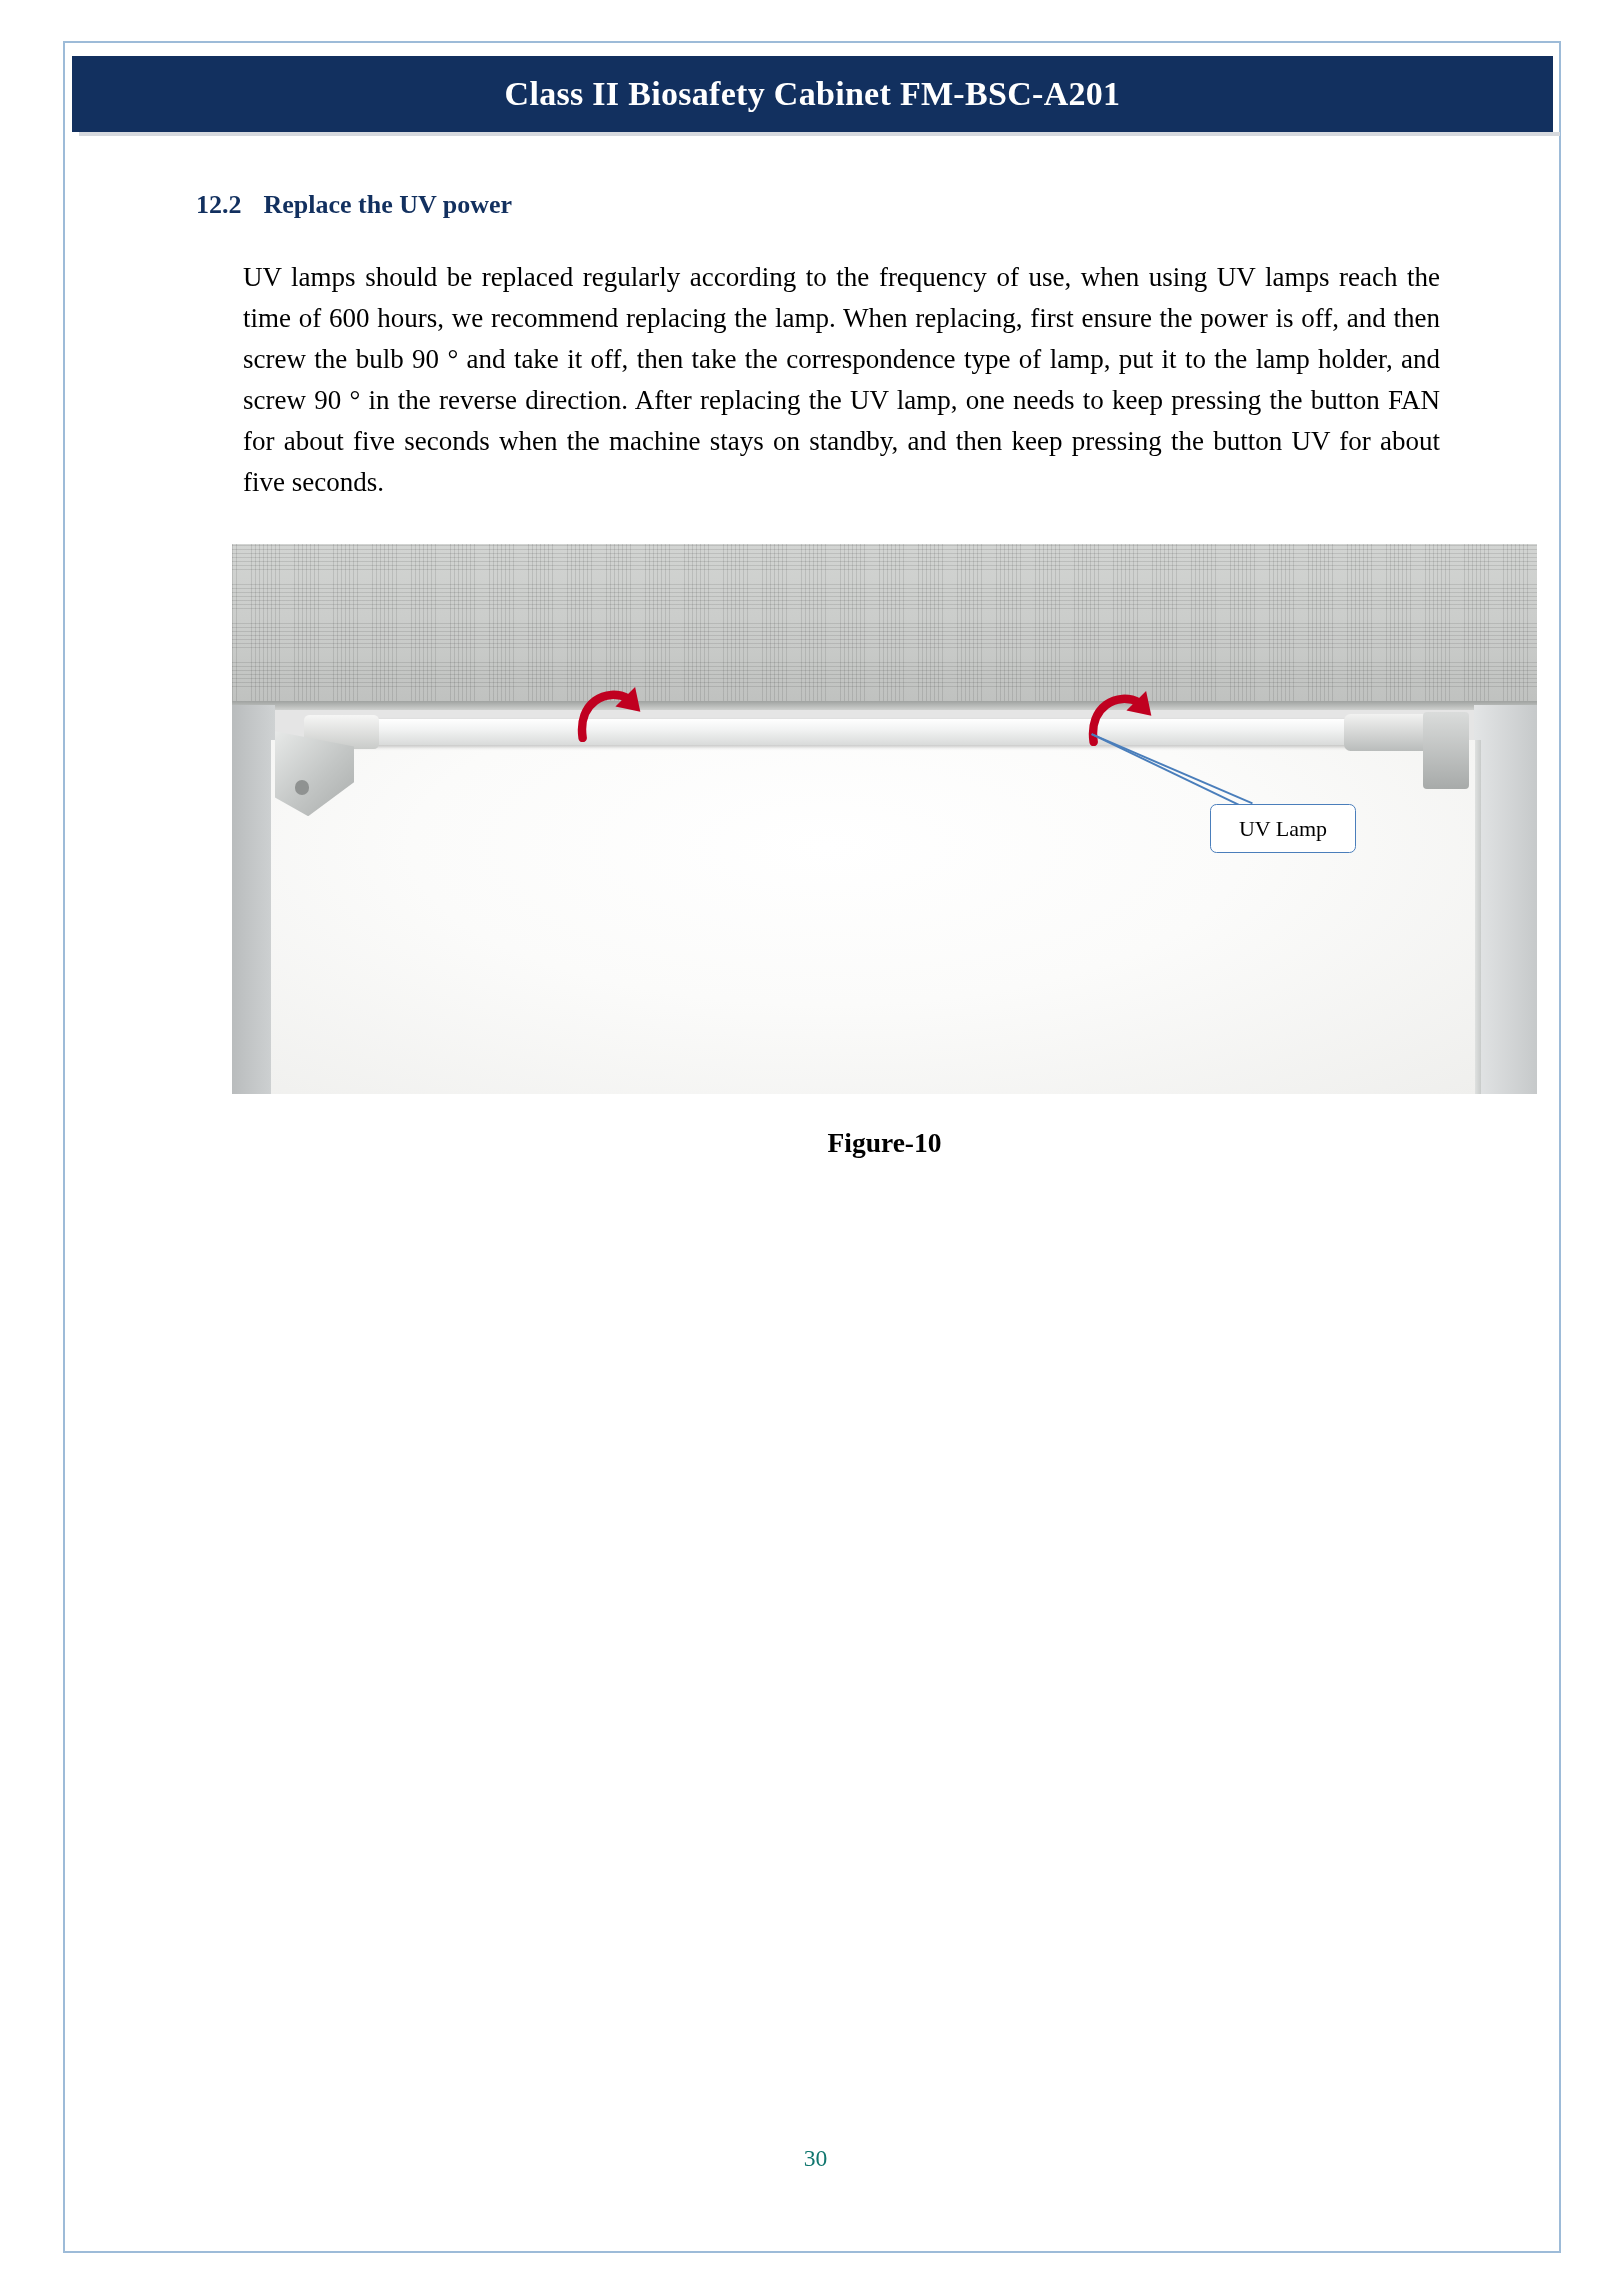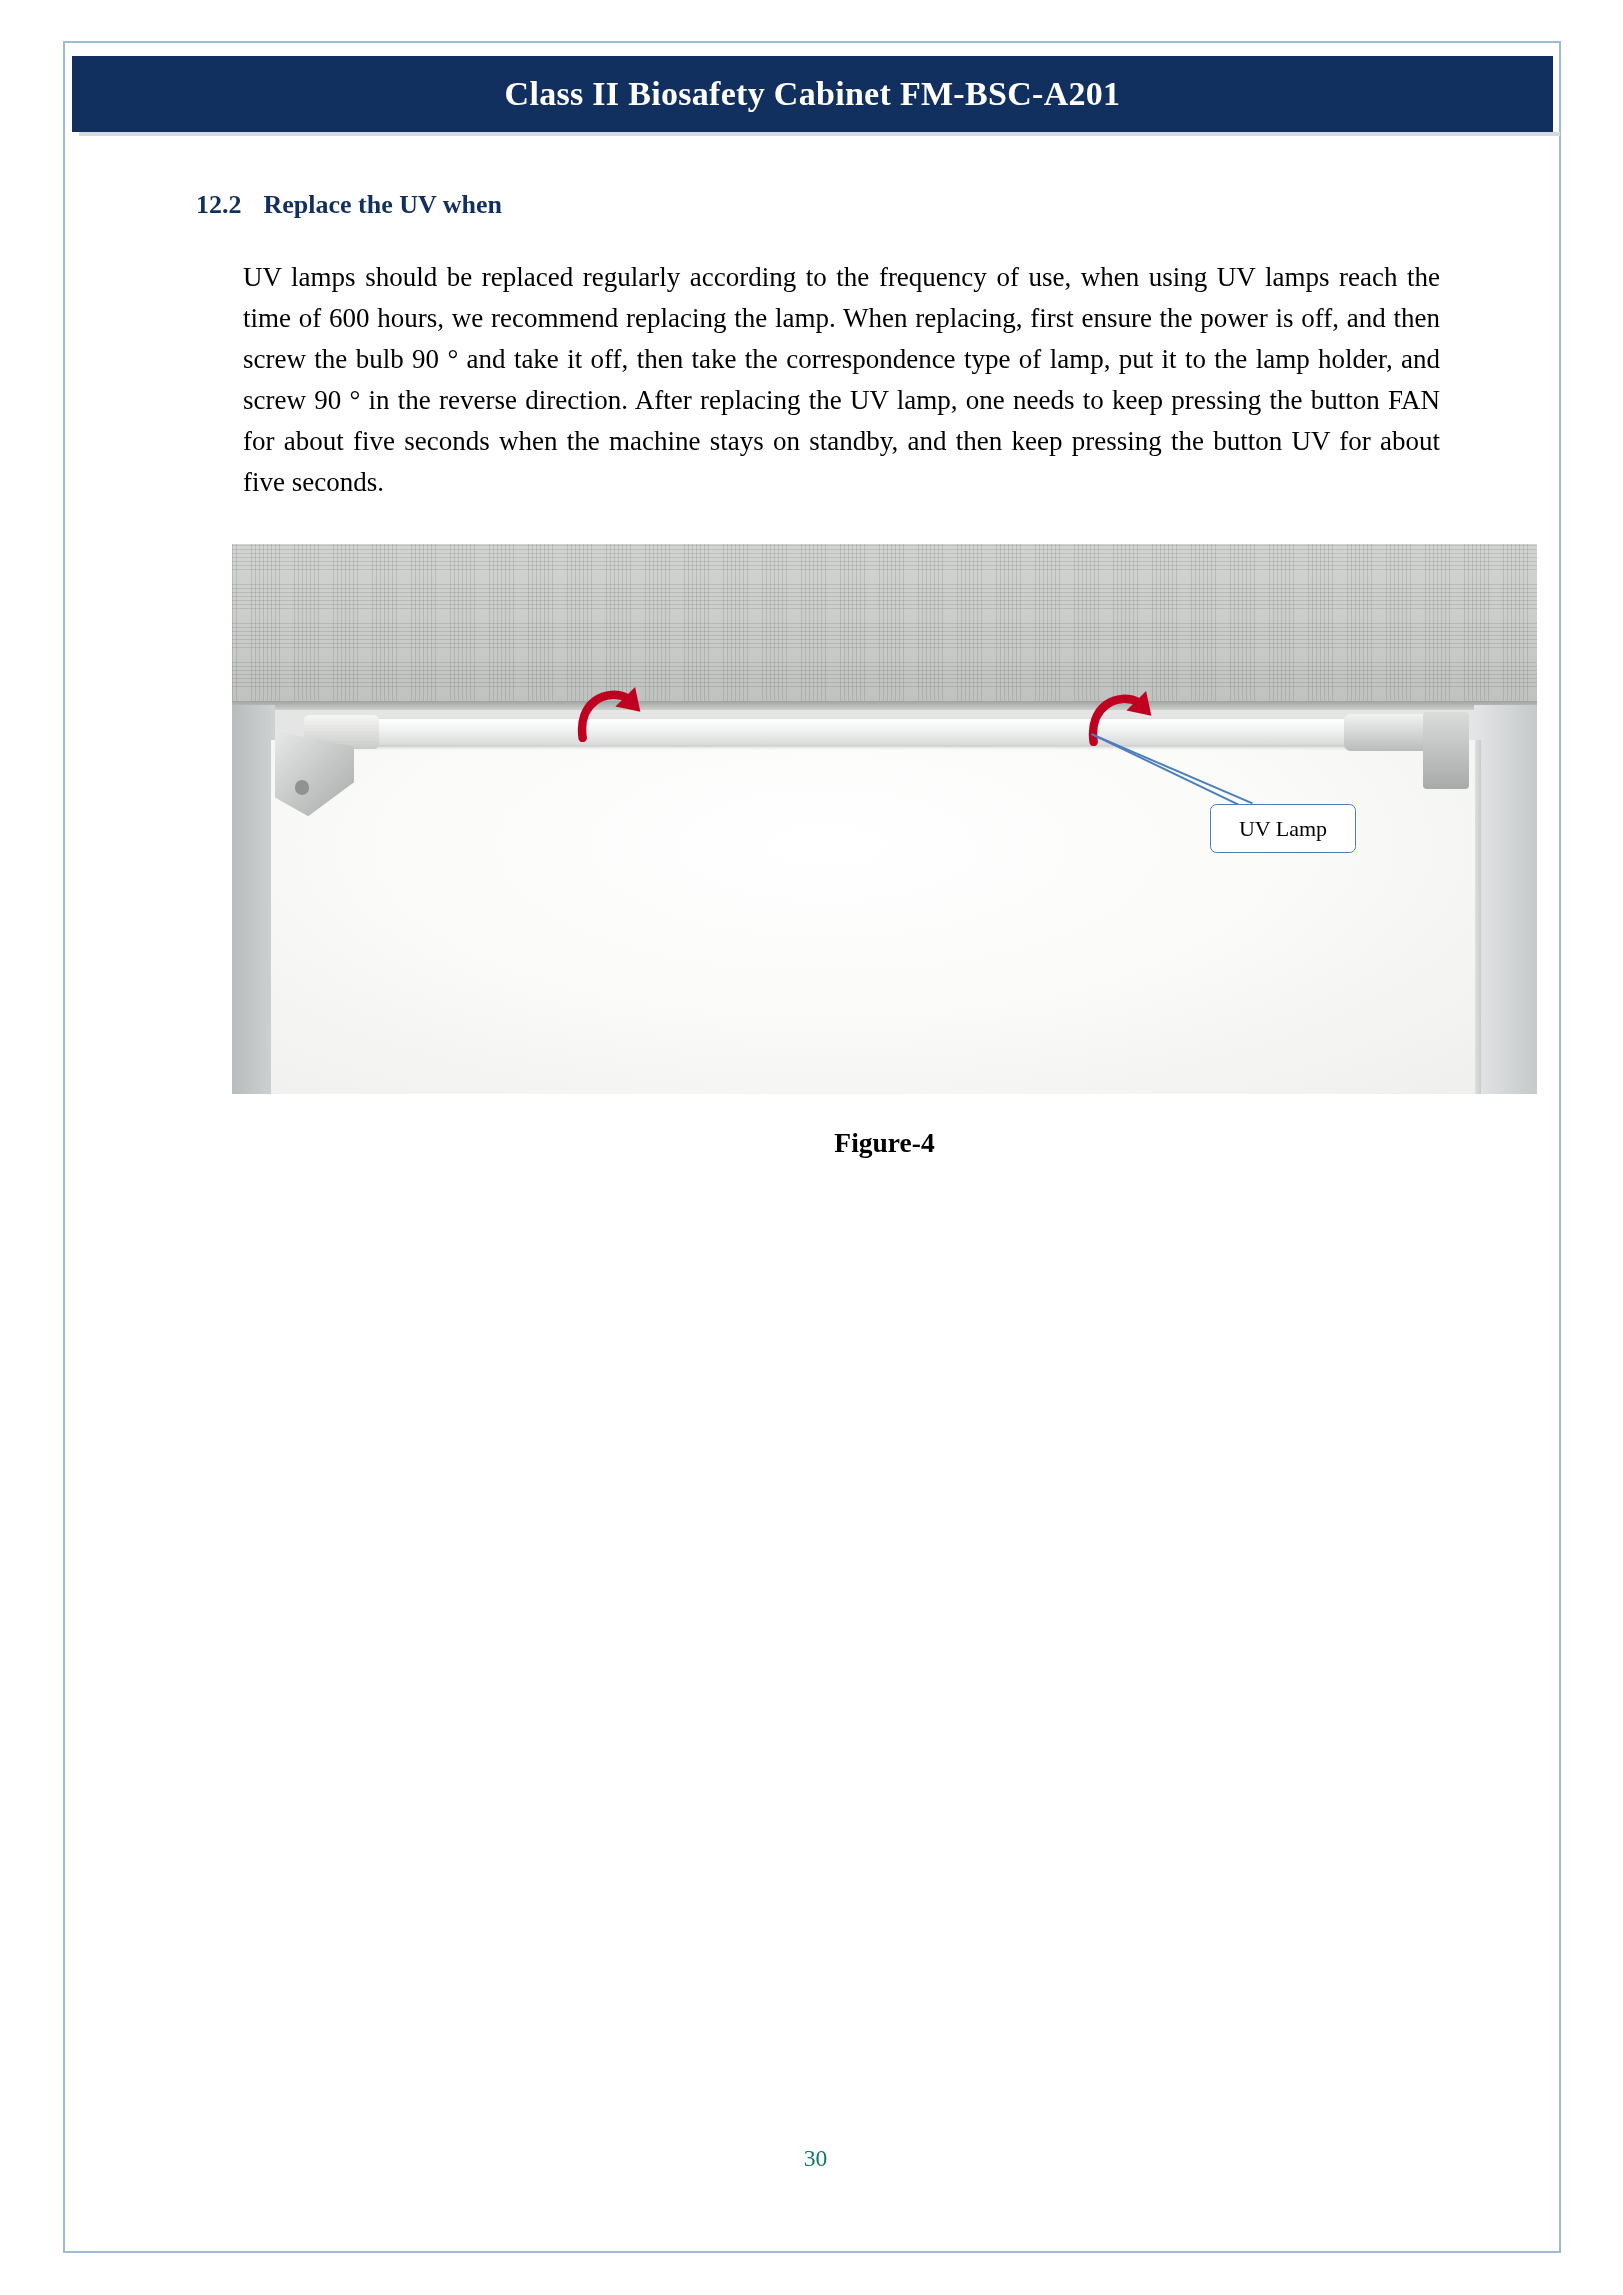--- a/index.html
+++ b/index.html
@@ -276,21 +276,21 @@
 
   <div class="header-band">
     <div class="header-title">Class II Biosafety Cabinet FM-BSC-A201</div>
   </div>
   <div class="header-shadow"></div>
 
   <div class="content">
 
     <div class="section-heading">
       <span class="section-num">12.2</span>
-      <span class="section-title">Replace the UV when</span>
+      <span class="section-title">Replace the UV power</span>
     </div>
 
     <div class="body-text">UV lamps should be replaced regularly according to the frequency of use, when using UV lamps reach the time of 600 hours, we recommend replacing the lamp. When replacing, first ensure the power is off, and then screw the bulb 90 ° and take it off, then take the correspondence type of lamp, put it to the lamp holder, and screw 90 ° in the reverse direction. After replacing the UV lamp, one needs to keep pressing the button FAN for about five seconds when the machine stays on standby, and then keep pressing the button UV for about five seconds.</div>
 
     <div class="figure-wrap">
       <div class="photo">
         <div class="grille"></div>
         <div class="grille-edge"></div>
         <div class="left-wall"></div>
         <div class="right-wall"></div>
@@ -314,21 +314,21 @@
         </svg>
 
         <svg class="callout-leader" viewBox="0 0 260 140">
           <path d="M4 6 L 250 124" stroke="#4a7ebb" stroke-width="3" fill="none"></path>
           <path d="M4 6 L 250 112" stroke="#4a7ebb" stroke-width="3" fill="none"></path>
         </svg>
 
         <div class="callout">UV Lamp</div>
       </div>
 
-      <div class="figure-caption">Figure-4</div>
+      <div class="figure-caption">Figure-10</div>
     </div>
 
   </div>
 
   <div class="page-number">30</div>
 
 </div>
 
 
 </body></html>

